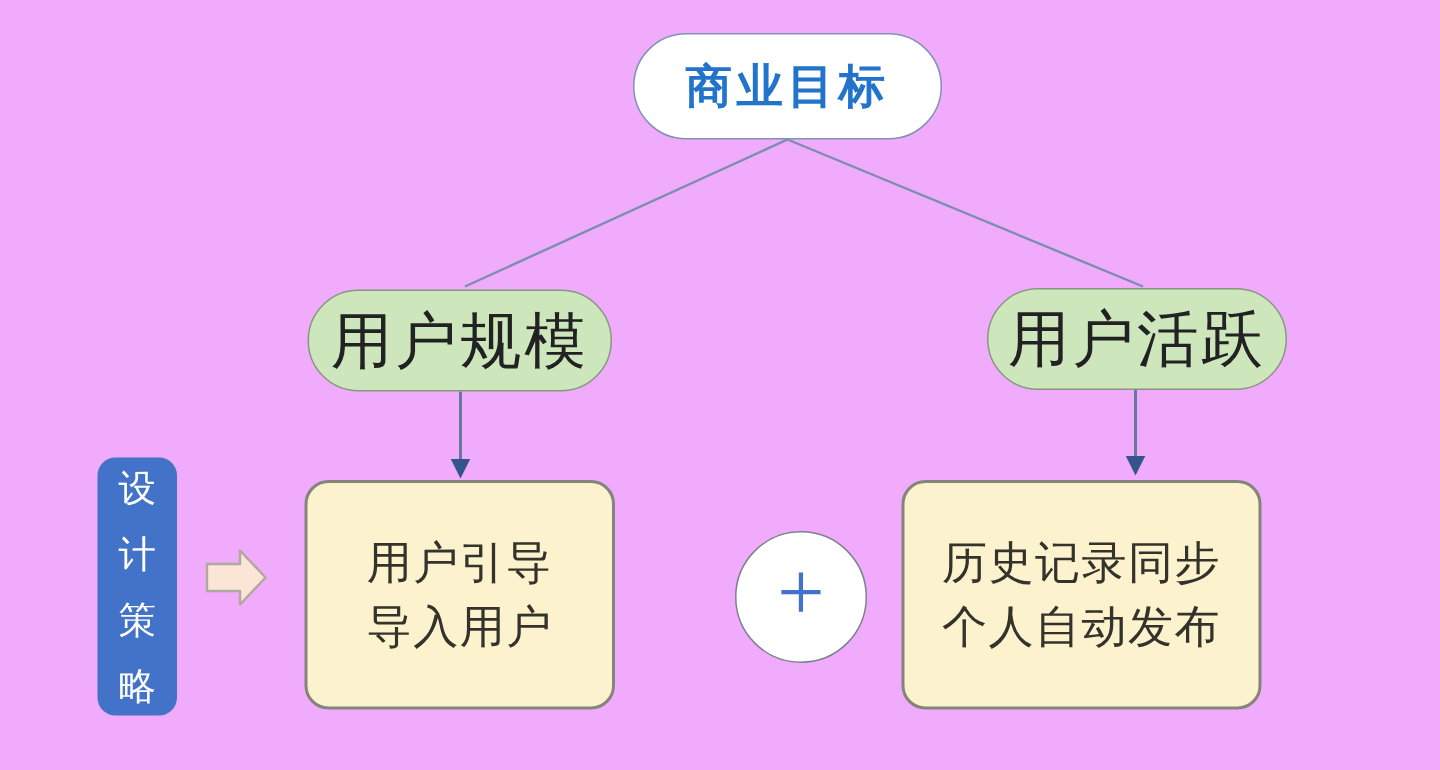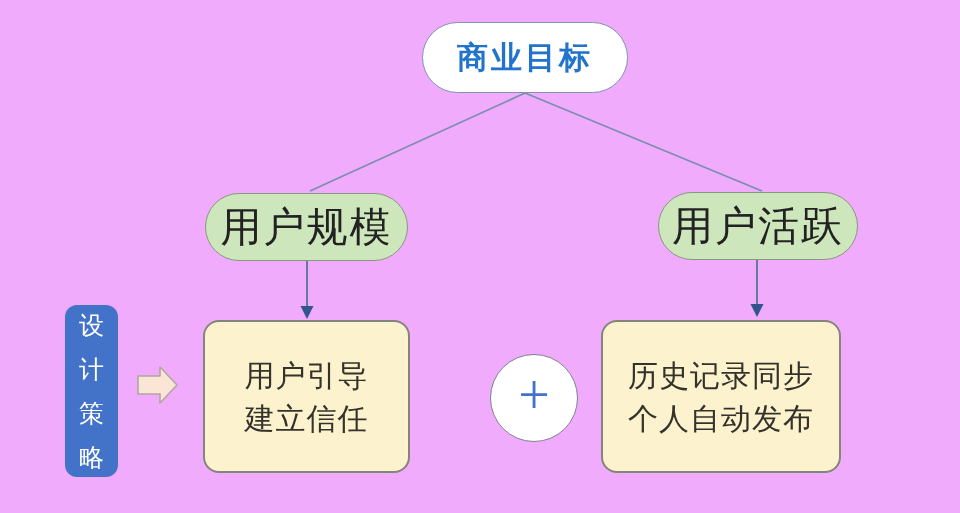--- a/index.html
+++ b/index.html
@@ -93,21 +93,21 @@
   </svg>
 
   <div class="node top-pill">商业目标</div>
 
   <div class="node green-pill pill-left">用户规模</div>
 
   <div class="node green-pill pill-right">用户活跃</div>
 
   <div class="node yellow-box box-left">
     <span>用户引导</span>
-    <span>建立信任</span>
+    <span>导入用户</span>
   </div>
 
   <div class="node yellow-box box-right">
     <span>历史记录同步</span>
     <span>个人自动发布</span>
   </div>
 
   <div class="node side-box">
     <span>设</span>
     <span>计</span>

